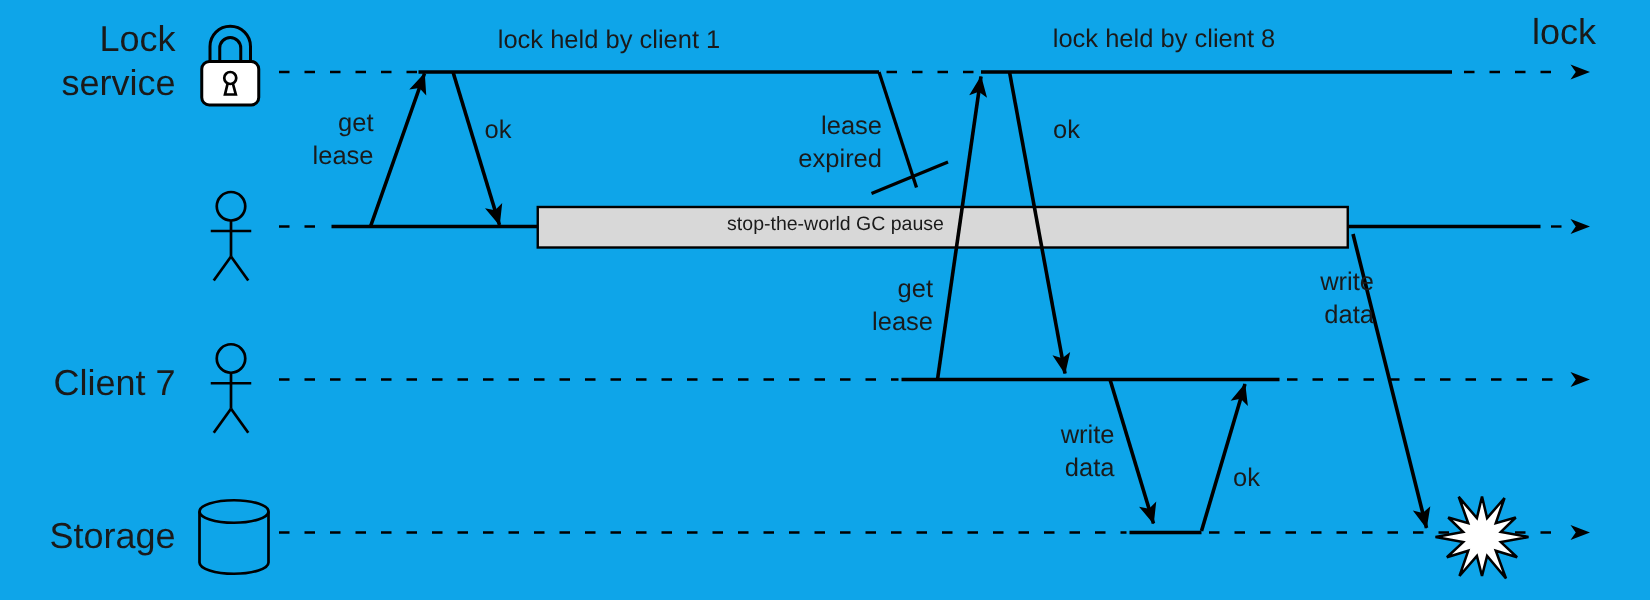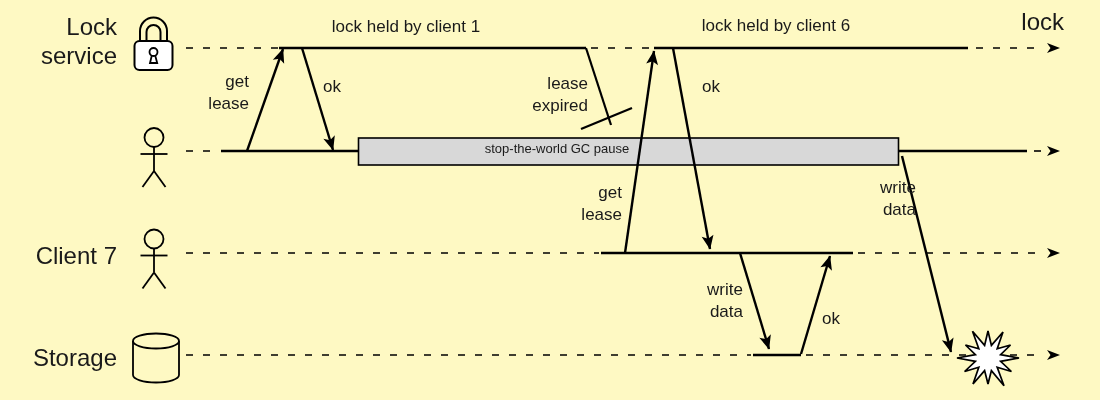--- a/index.html
+++ b/index.html
@@ -1,19 +1,19 @@
 <!DOCTYPE html>
 <html><head>
 <meta charset="utf-8">
 <style>
   html,body{margin:0;padding:0;background:#ffffff;}
   #stage{
     position:relative;
     width:1100px;height:400px;
-    background:#fef9c3;
+    background:#0ea5e9;
     font-family:"Liberation Sans", sans-serif;
     color:#111;
     overflow:hidden;
   }
   #diagram-svg{position:absolute;left:0;top:0;}
   .lbl{position:absolute;white-space:pre-line;}
   .row-label{
     font-size:24px;line-height:29px;text-align:right;color:#1a1a1a;
   }
   .anno{
@@ -121,21 +121,21 @@
 
 
   <div class="lbl row-label" style="right:983px;top:241px;width:110px;">Client 7</div>
 
   <div class="lbl row-label" style="right:983px;top:343px;width:110px;">Storage</div>
 
   <div class="lbl time-label" style="right:36px;top:8px;">lock</div>
 
   <div class="lbl anno center" style="left:406px;top:16px;">lock held by client 1</div>
 
-  <div class="lbl anno center" style="left:776px;top:15px;">lock held by client 6</div>
+  <div class="lbl anno center" style="left:776px;top:15px;">lock held by client 8</div>
 
   <div class="lbl anno right" style="right:851px;top:71px;width:48px;">get lease</div>
 
   <div class="lbl anno" style="left:323px;top:76px;">ok</div>
 
   <div class="lbl anno right" style="right:512px;top:73px;width:62px;">lease expired</div>
 
   <div class="lbl anno right" style="right:478px;top:182px;width:48px;">get lease</div>
 
   <div class="lbl anno" style="left:702px;top:76px;">ok</div>

